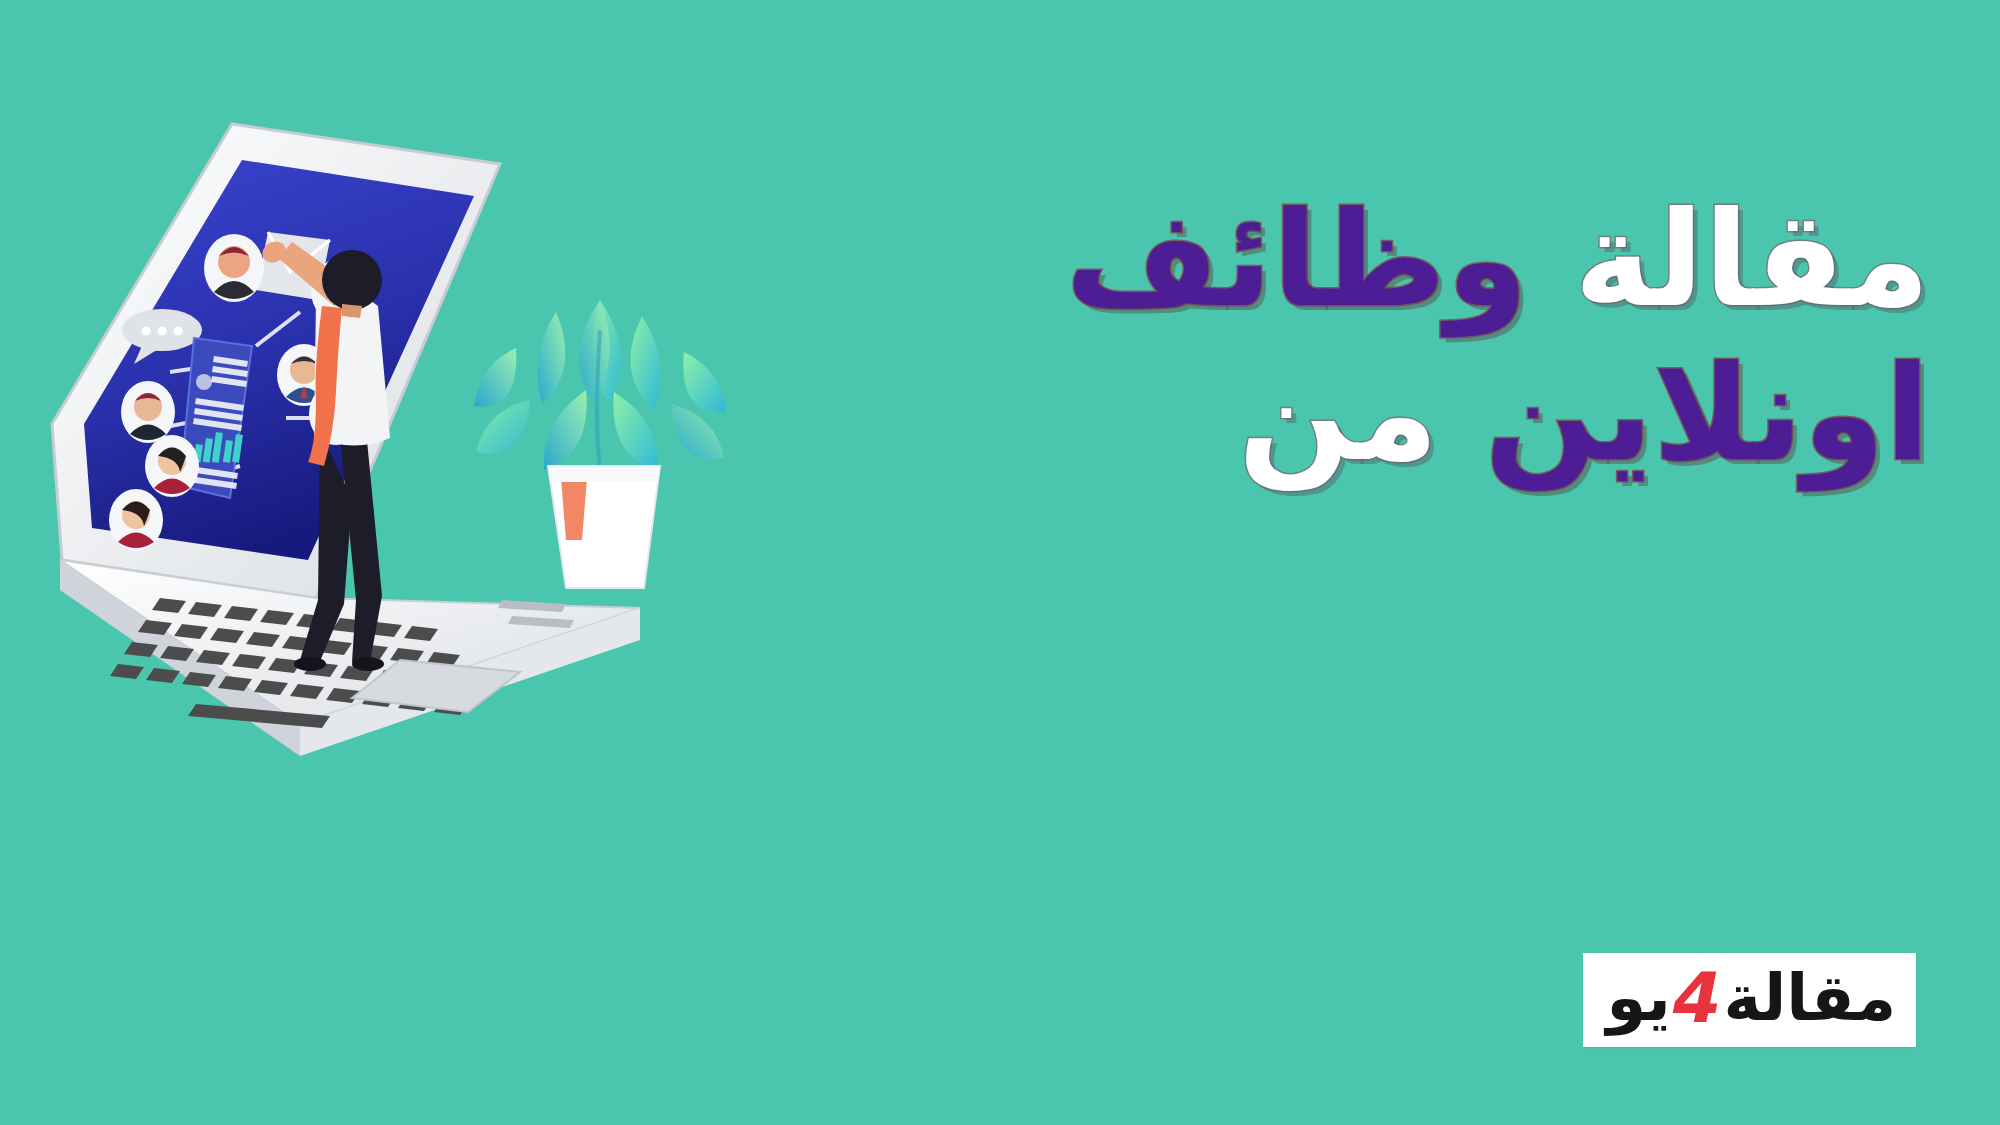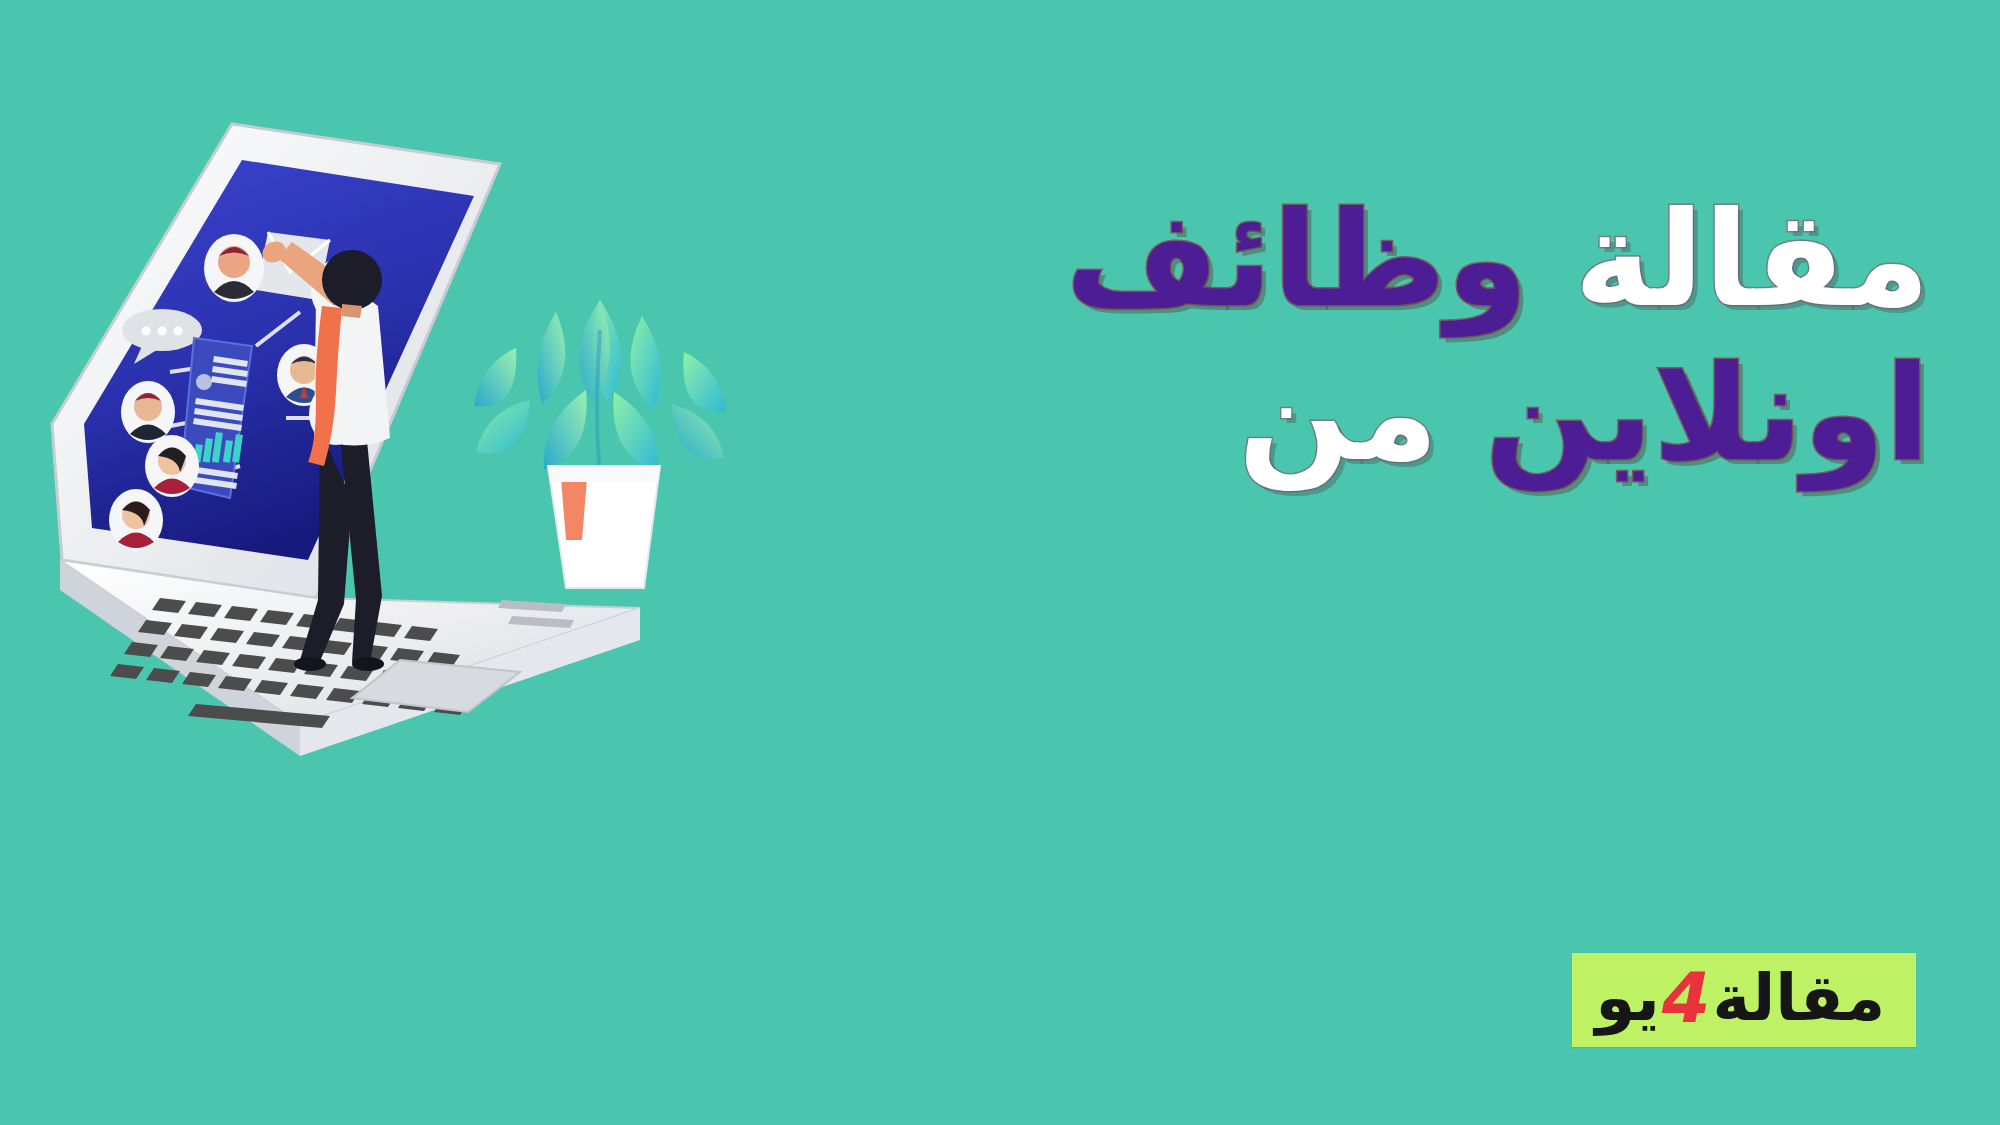--- a/index.html
+++ b/index.html
@@ -57,22 +57,22 @@
     -webkit-text-stroke: 3px #7a5c5c;
     paint-order: stroke fill;
     text-shadow: 5px 5px 0 rgba(90,70,70,0.45);
   }
 
   
   #logo {
     position: absolute;
     right: 84px;
     bottom: 78px;
-    background: #bef264;
-    padding: 10px 31px 14px 24px;
+    background: #ffffff;
+    padding: 10px 20px 14px 24px;
     direction: rtl;
     line-height: 1;
     box-shadow: 0 1px 2px rgba(0,0,0,0.08);
   }
   #logo .lg {
     font-size: 64px;
     font-weight: bold;
     color: #161616;
     letter-spacing: -2px;
     vertical-align: middle;

